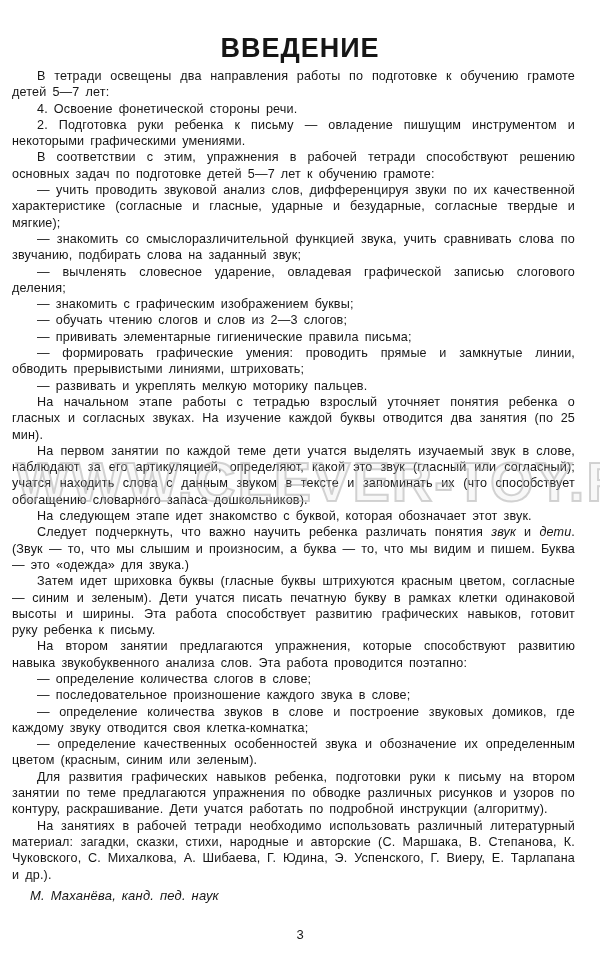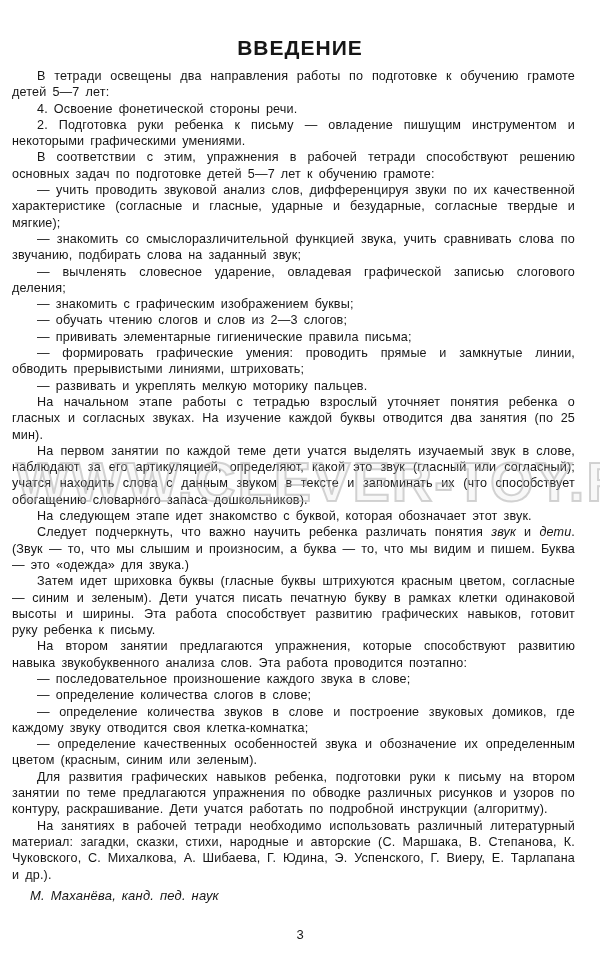--- a/index.html
+++ b/index.html
@@ -10,21 +10,21 @@
     margin: 0 auto;
     background: #ffffff;
     font-family: "Liberation Sans", sans-serif;
     color: #161616;
     overflow: hidden;
   }
   .title {
     margin: 0;
     padding-top: 36px;
     text-align: center;
-    font-size: 21px;
+    font-size: 27px;
     font-weight: bold;
     letter-spacing: 1px;
     line-height: 24px;
   }
   .body-text {
     margin: 8px 25px 0 12px;
     font-size: 12.6px;
     line-height: 16.3px;
     text-align: justify;
     word-spacing: 2.4px;
@@ -83,22 +83,22 @@
       <p><span>— обучать чтению слогов и слов из 2—3 слогов;</span></p>
       <p><span>— прививать элементарные гигиенические правила письма;</span></p>
       <p><span>— формировать графические умения: проводить прямые и замкнутые линии, обводить прерывистыми линиями, штриховать;</span></p>
       <p><span>— развивать и укреплять мелкую моторику пальцев.</span></p>
       <p><span>На начальном этапе работы с тетрадью взрослый уточняет понятия ребенка о гласных и согласных звуках. На изучение каждой буквы отводится два занятия (по 25 мин).</span></p>
       <p><span>На первом занятии по каждой теме дети учатся выделять изучаемый звук в слове, наблюдают за его артикуляцией, определяют, какой это звук (гласный или согласный); учатся находить слова с данным звуком в тексте и запоминать их (что способствует обогащению словарного запаса дошкольников).</span></p>
       <p><span>На следующем этапе идет знакомство с буквой, которая обозначает этот звук.</span></p>
       <p><span>Следует подчеркнуть, что важно научить ребенка различать понятия </span><span class="it">звук</span><span> и </span><span class="it">дети</span><span>. (Звук — то, что мы слышим и произносим, а буква — то, что мы видим и пишем. Буква — это «одежда» для звука.)</span></p>
       <p><span>Затем идет шриховка буквы (гласные буквы штрихуются красным цветом, согласные — синим и зеленым). Дети учатся писать печатную букву в рамках клетки одинаковой высоты и ширины. Эта работа способствует развитию графических навыков, готовит руку ребенка к письму.</span></p>
       <p><span>На втором занятии предлагаются упражнения, которые способствуют развитию навыка звукобуквенного анализа слов. Эта работа проводится поэтапно:</span></p>
+      <p><span>— определение количества слогов в слове;</span></p>
       <p><span>— последовательное произношение каждого звука в слове;</span></p>
-      <p><span>— определение количества слогов в слове;</span></p>
       <p><span>— определение количества звуков в слове и построение звуковых домиков, где каждому звуку отводится своя клетка-комнатка;</span></p>
       <p><span>— определение качественных особенностей звука и обозначение их определенным цветом (красным, синим или зеленым).</span></p>
       <p><span>Для развития графических навыков ребенка, подготовки руки к письму на втором занятии по теме предлагаются упражнения по обводке различных рисунков и узоров по контуру, раскрашивание. Дети учатся работать по подробной инструкции (алгоритму).</span></p>
       <p><span>На занятиях в рабочей тетради необходимо использовать различный литературный материал: загадки, сказки, стихи, народные и авторские (С. Маршака, В. Степанова, К. Чуковского, С. Михалкова, А. Шибаева, Г. Юдина, Э. Успенского, Г. Виеру, Е. Тарлапана и др.).</span></p>
     </div>
   <div class="signature">М. Маханёва, канд. пед. наук</div>
   <div class="watermark">WWW.CLEVER-TOY.RU</div>
   <div class="page-number">3</div>
 </div>
 

